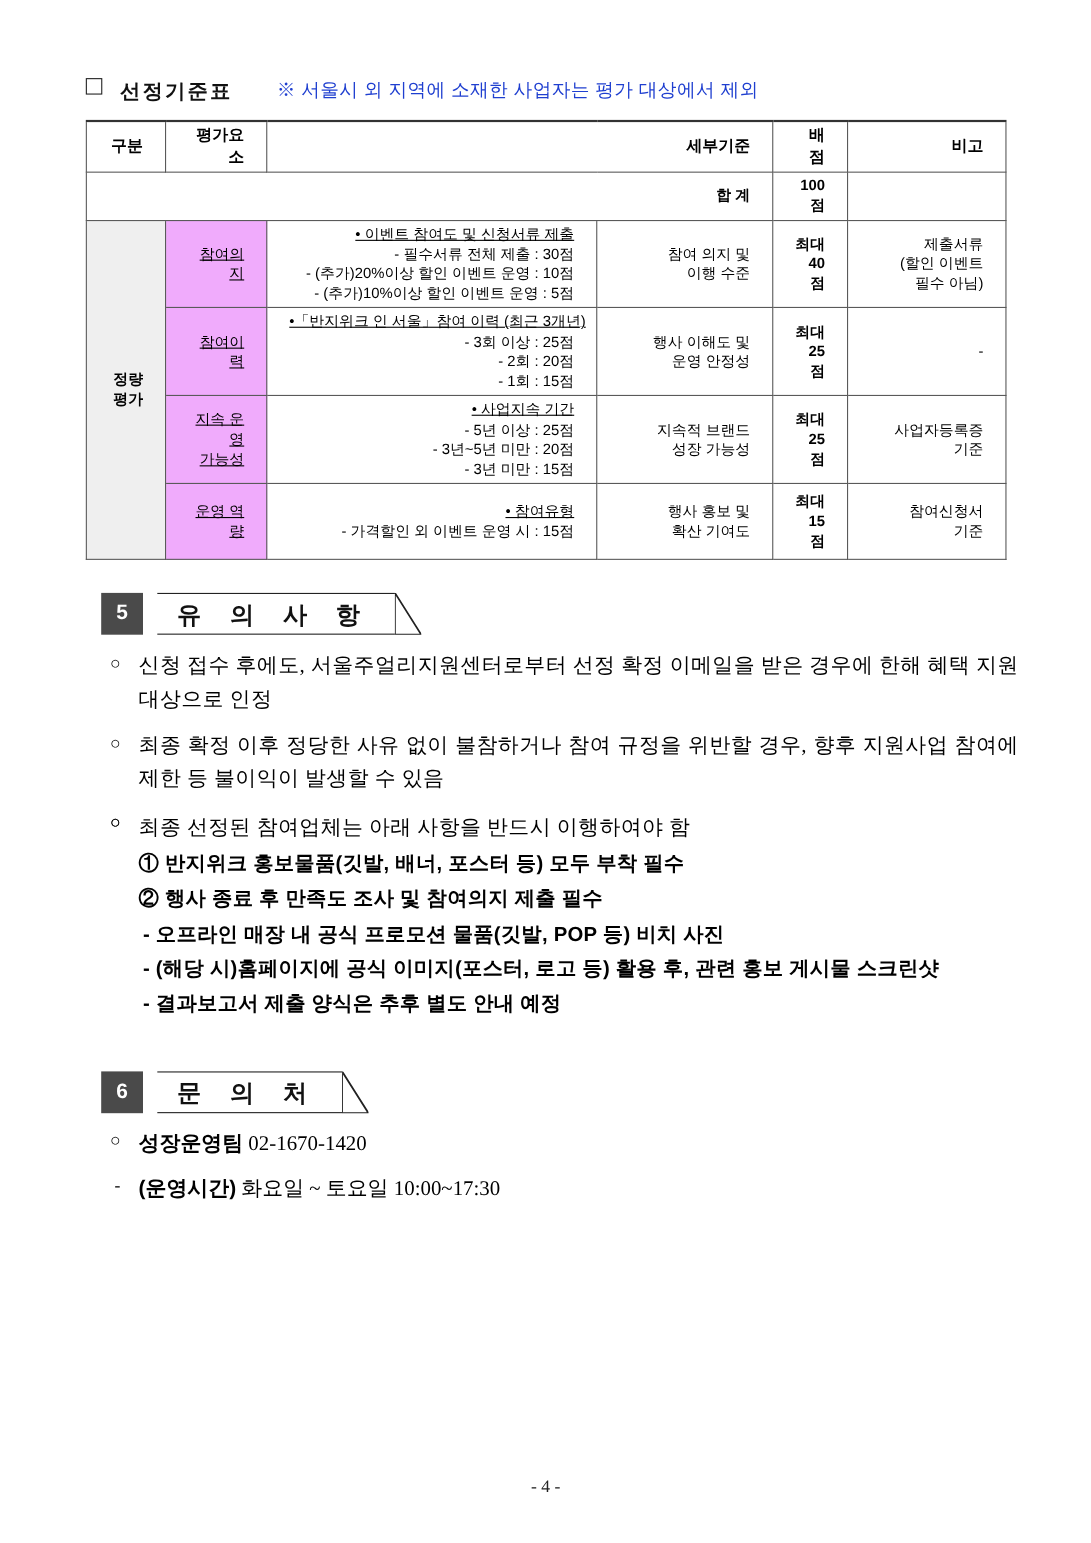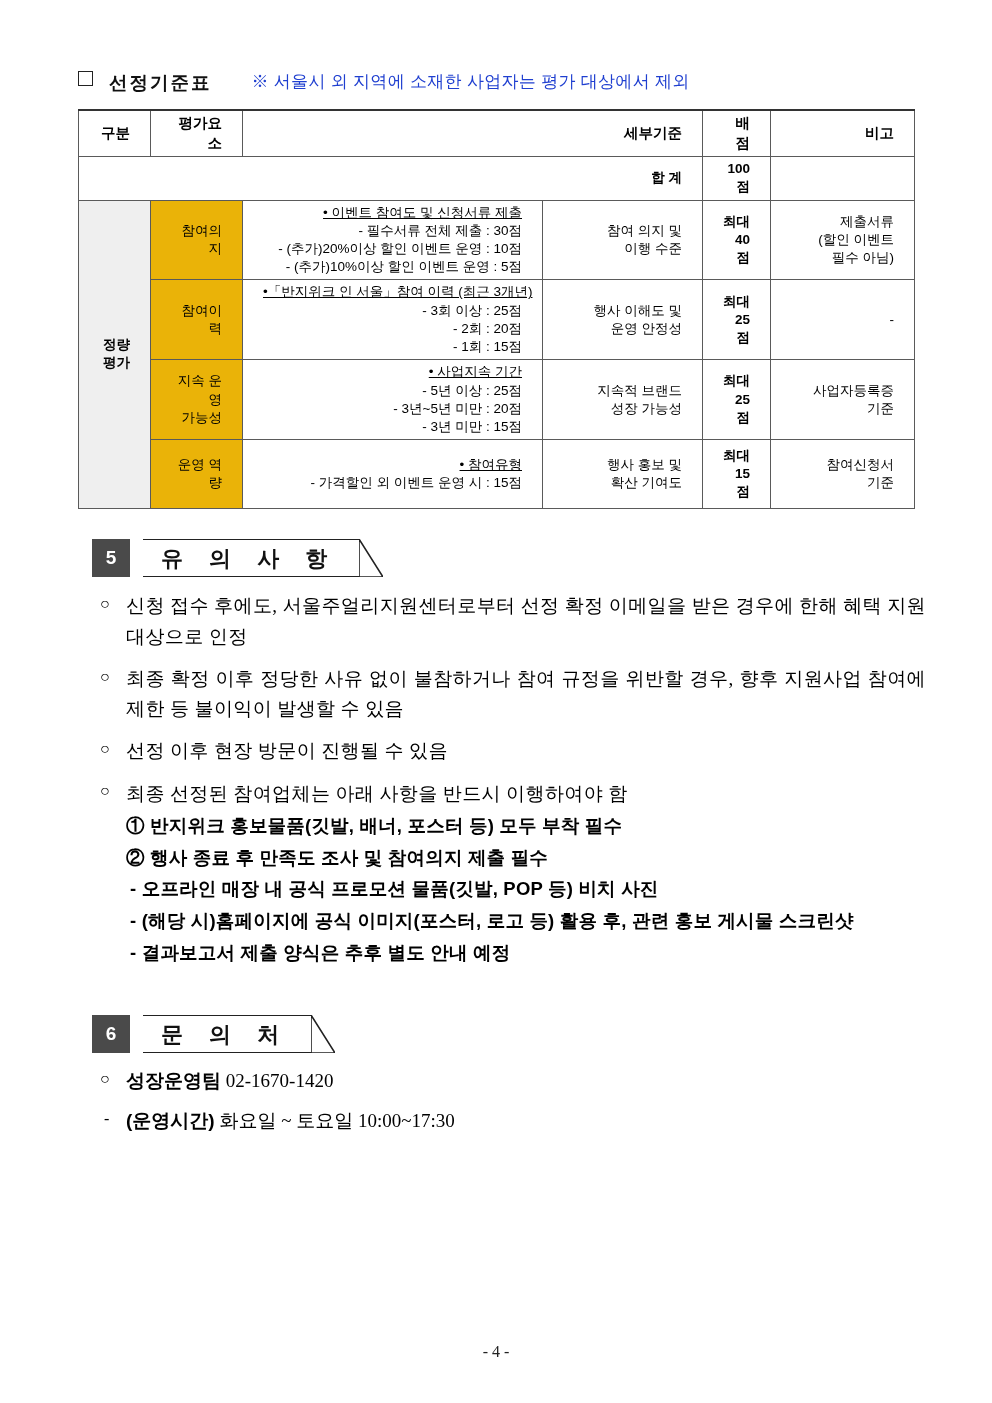--- a/index.html
+++ b/index.html
@@ -83,23 +83,24 @@
     font-size: 14.5px;
     height: 26px;
   }
   .cat-cell {
     background: #efefef;
     font-weight: bold;
     font-size: 14.5px;
     line-height: 1.4;
   }
   .factor-cell {
-    background: #eab308;
+    background: #f0abfc;
     font-size: 14.5px;
     line-height: 1.35;
+    text-decoration: underline;
   }
   .detail-cell {
     text-align: left;
     padding-left: 10px;
     font-size: 13px;
     line-height: 1.5;
   }
   .detail-cell .bullet-line {
     white-space: nowrap;
     text-decoration: underline;
@@ -339,21 +340,20 @@
     <li>
       <span class="marker">○</span>
       <span>신청 접수 후에도, 서울주얼리지원센터로부터 선정 확정 이메일을 받은 경우에 한해 혜택 지원 대상으로 인정</span>
     </li>
     <li>
       <span class="marker">○</span>
       <span>최종 확정 이후 정당한 사유 없이 불참하거나 참여 규정을 위반할 경우, 향후 지원사업 참여에 제한 등 불이익이 발생할 수 있음</span>
     </li>
     <li>
       <span class="marker">○</span>
-      <span>선정 이후 현장 방문이 진행될 수 있음</span>
     </li>
     <li style="margin-bottom:4px">
       <span class="marker">○</span>
       <span>최종 선정된 참여업체는 아래 사항을 반드시 이행하여야 함</span>
       <span class="sub-block">
         <span class="ln">① 반지위크 홍보물품(깃발, 배너, 포스터 등) 모두 부착 필수</span>
         <span class="ln">② 행사 종료 후 만족도 조사 및 참여의지 제출 필수</span>
         <span class="ln indent">- 오프라인 매장 내 공식 프로모션 물품(깃발, POP 등) 비치 사진</span>
         <span class="ln wrap indent">- (해당 시)홈페이지에 공식 이미지(포스터, 로고 등) 활용 후, 관련 홍보 게시물 스크린샷</span>
         <span class="ln indent">- 결과보고서 제출 양식은 추후 별도 안내 예정</span>

